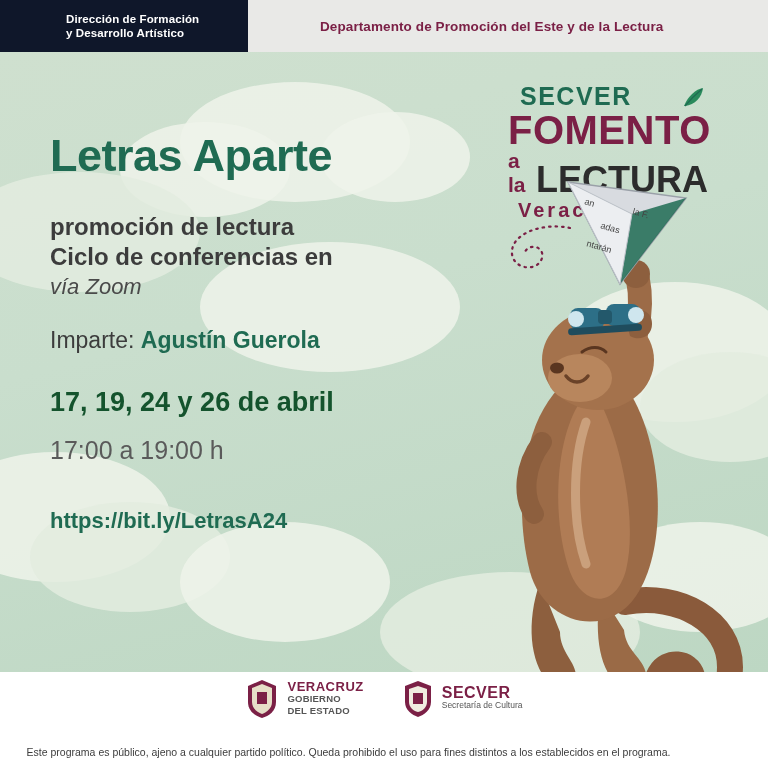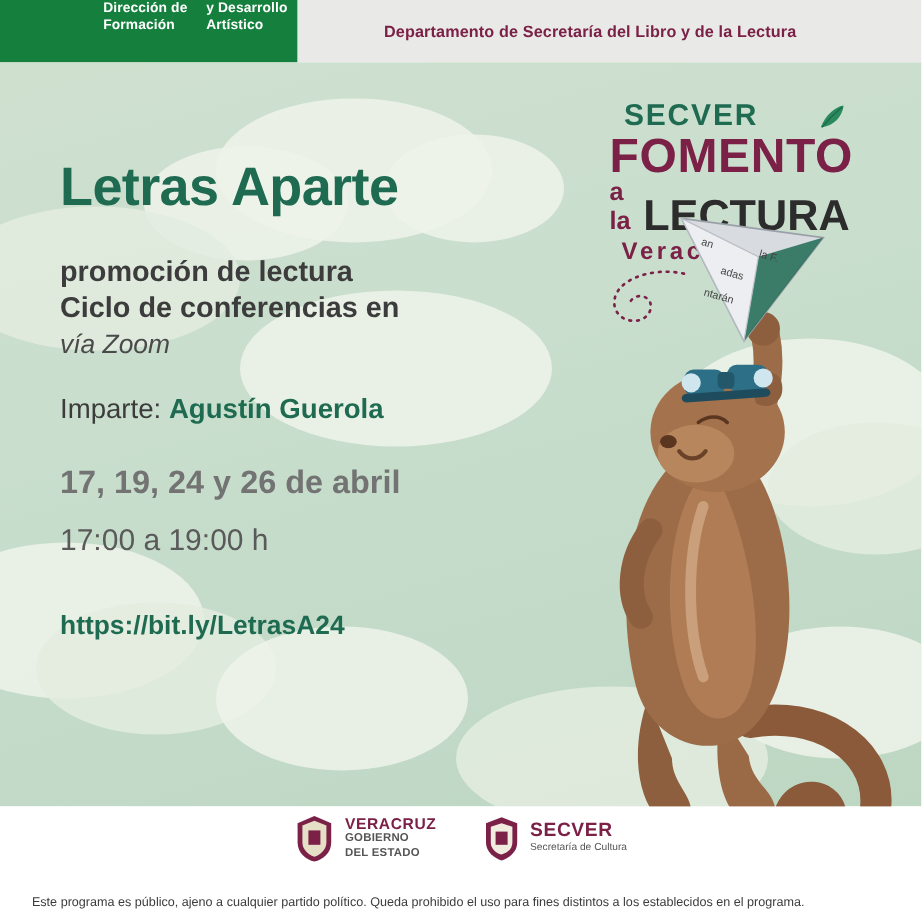--- a/index.html
+++ b/index.html
@@ -16,25 +16,25 @@
   }
 
   
   .topbar {
     position: absolute; top: 0; left: 0;
     width: 768px; height: 52px;
     display: flex;
   }
   .topbar-left {
     width: 248px; height: 52px;
-    background: #15803d;
+    background: #0f172a;
     color: #ffffff;
-    display: flex; flex-direction: row;
+    display: flex; flex-direction: column;
     justify-content: center;
-    padding-left: 86px;
+    padding-left: 66px;
   }
   .topbar-left div {
     font-size: 11.5px; font-weight: bold; line-height: 14px;
     letter-spacing: .1px;
   }
   .topbar-right {
     flex: 1; height: 52px;
     background: #e9e9e7;
     display: flex; align-items: center;
     padding-left: 72px;
@@ -71,21 +71,21 @@
     position: absolute; left: 50px; top: 222px;
     font-size: 22px; font-style: italic; color: #4a4a4a;
   }
   .imparte {
     position: absolute; left: 50px; top: 275px;
     font-size: 23px; color: #3c3c3c;
   }
   .imparte b { color: #1f6b52; margin-top: 32px; }
   .dates {
     position: absolute; left: 50px; top: 335px;
-    font-size: 27px; font-weight: bold; color: #737373;
+    font-size: 27px; font-weight: bold; color: #14532d;
   }
   .hours {
     position: absolute; left: 50px; top: 384px;
     font-size: 25px; color: #5a5a5a;
   }
   .waiting {
     position: absolute; left: 50px; top: 428px;
     font-size: 20px; color: #3c3c3c;
   }
   .link {
@@ -150,21 +150,21 @@
 <body>
 
 <div class="poster">
 
   <div class="topbar">
     <div class="topbar-left">
       <div>Dirección de Formación</div>
       <div>y Desarrollo Artístico</div>
     </div>
     <div class="topbar-right">
-      <span>Departamento de Secretaría del Libro y de la Lectura</span>
+      <span>Departamento de Promoción del Este y de la Lectura</span>
     </div>
   </div>
 
   <div class="sky">
     <div class="cloud white" style="left:180px; top:30px; width:230px; height:120px;"></div>
     <div class="cloud white" style="left:120px; top:70px; width:170px; height:95px;"></div>
     <div class="cloud white" style="left:320px; top:60px; width:150px; height:90px;"></div>
     <div class="cloud" style="left:-40px; top:120px; width:240px; height:120px;"></div>
     <div class="cloud white" style="left:200px; top:190px; width:260px; height:130px;"></div>
     <div class="cloud white" style="left:560px; top:230px; width:230px; height:140px;"></div>

